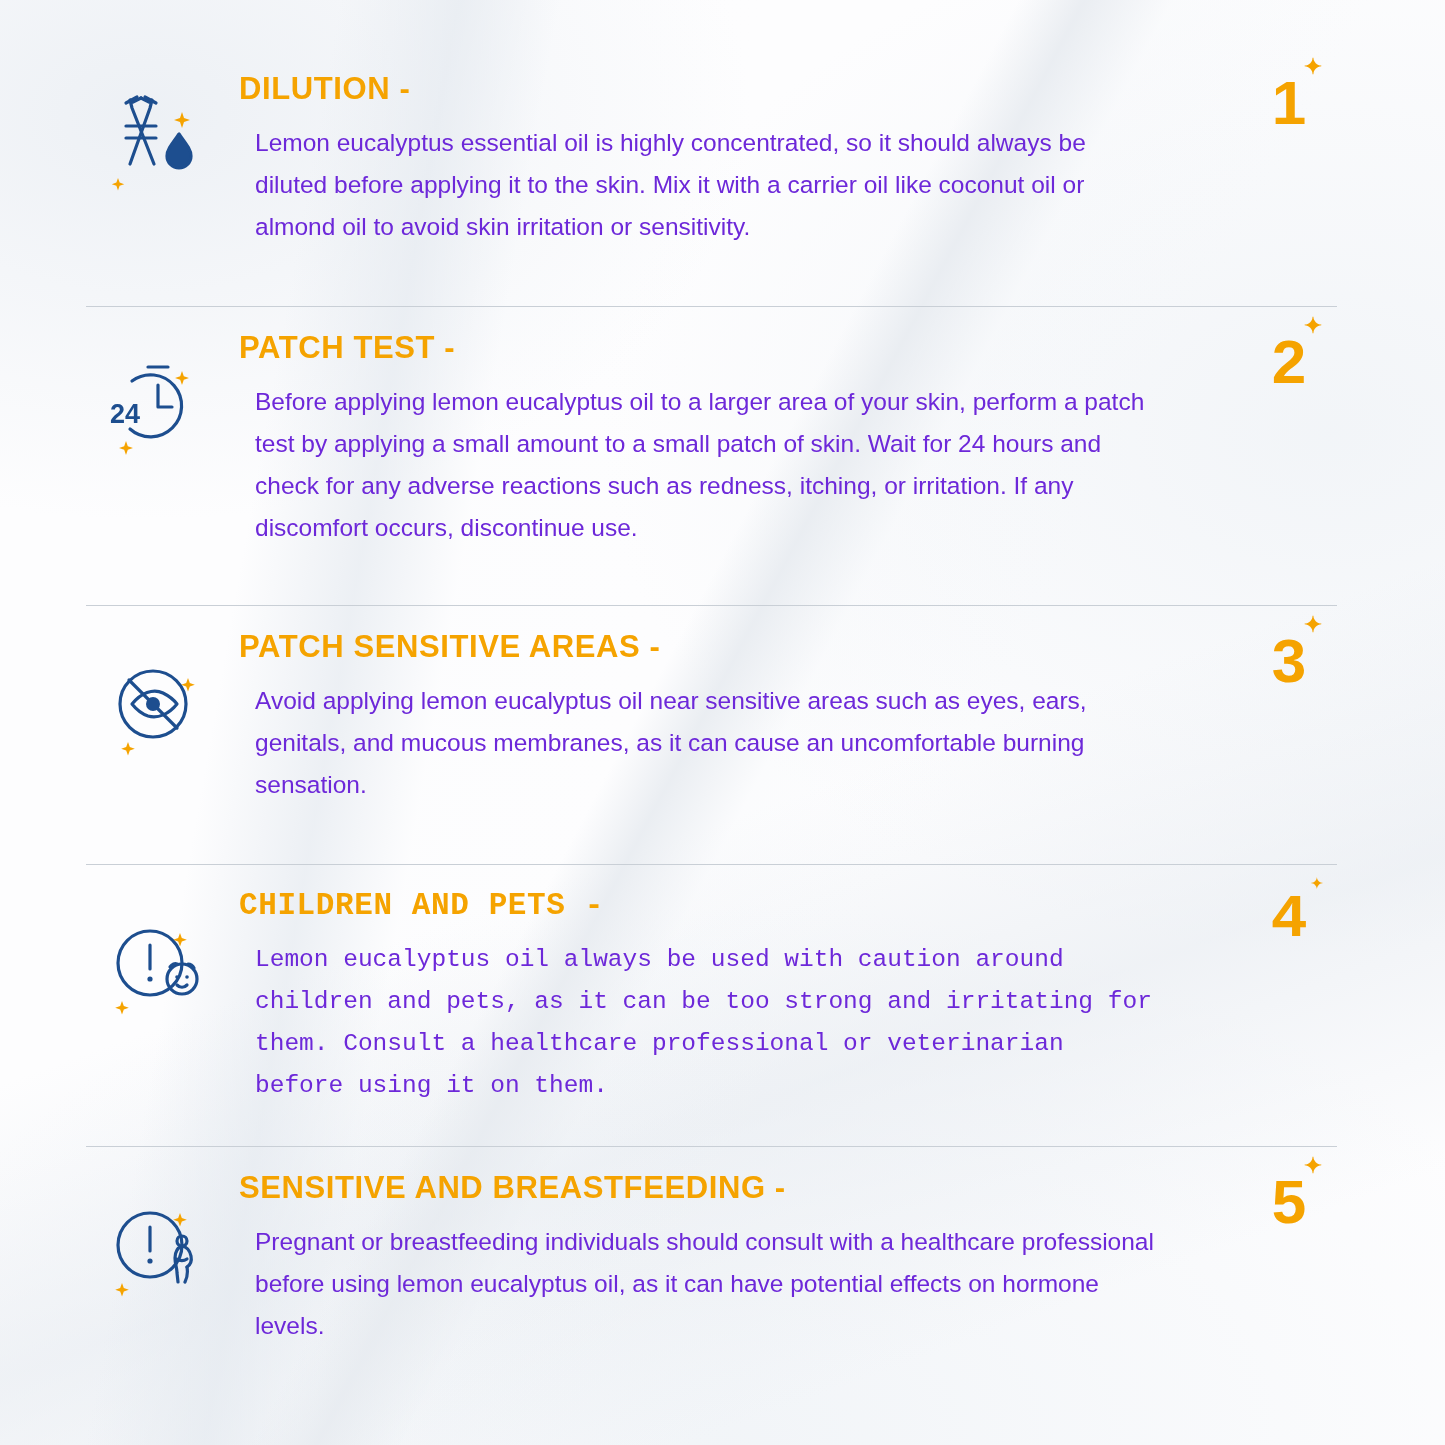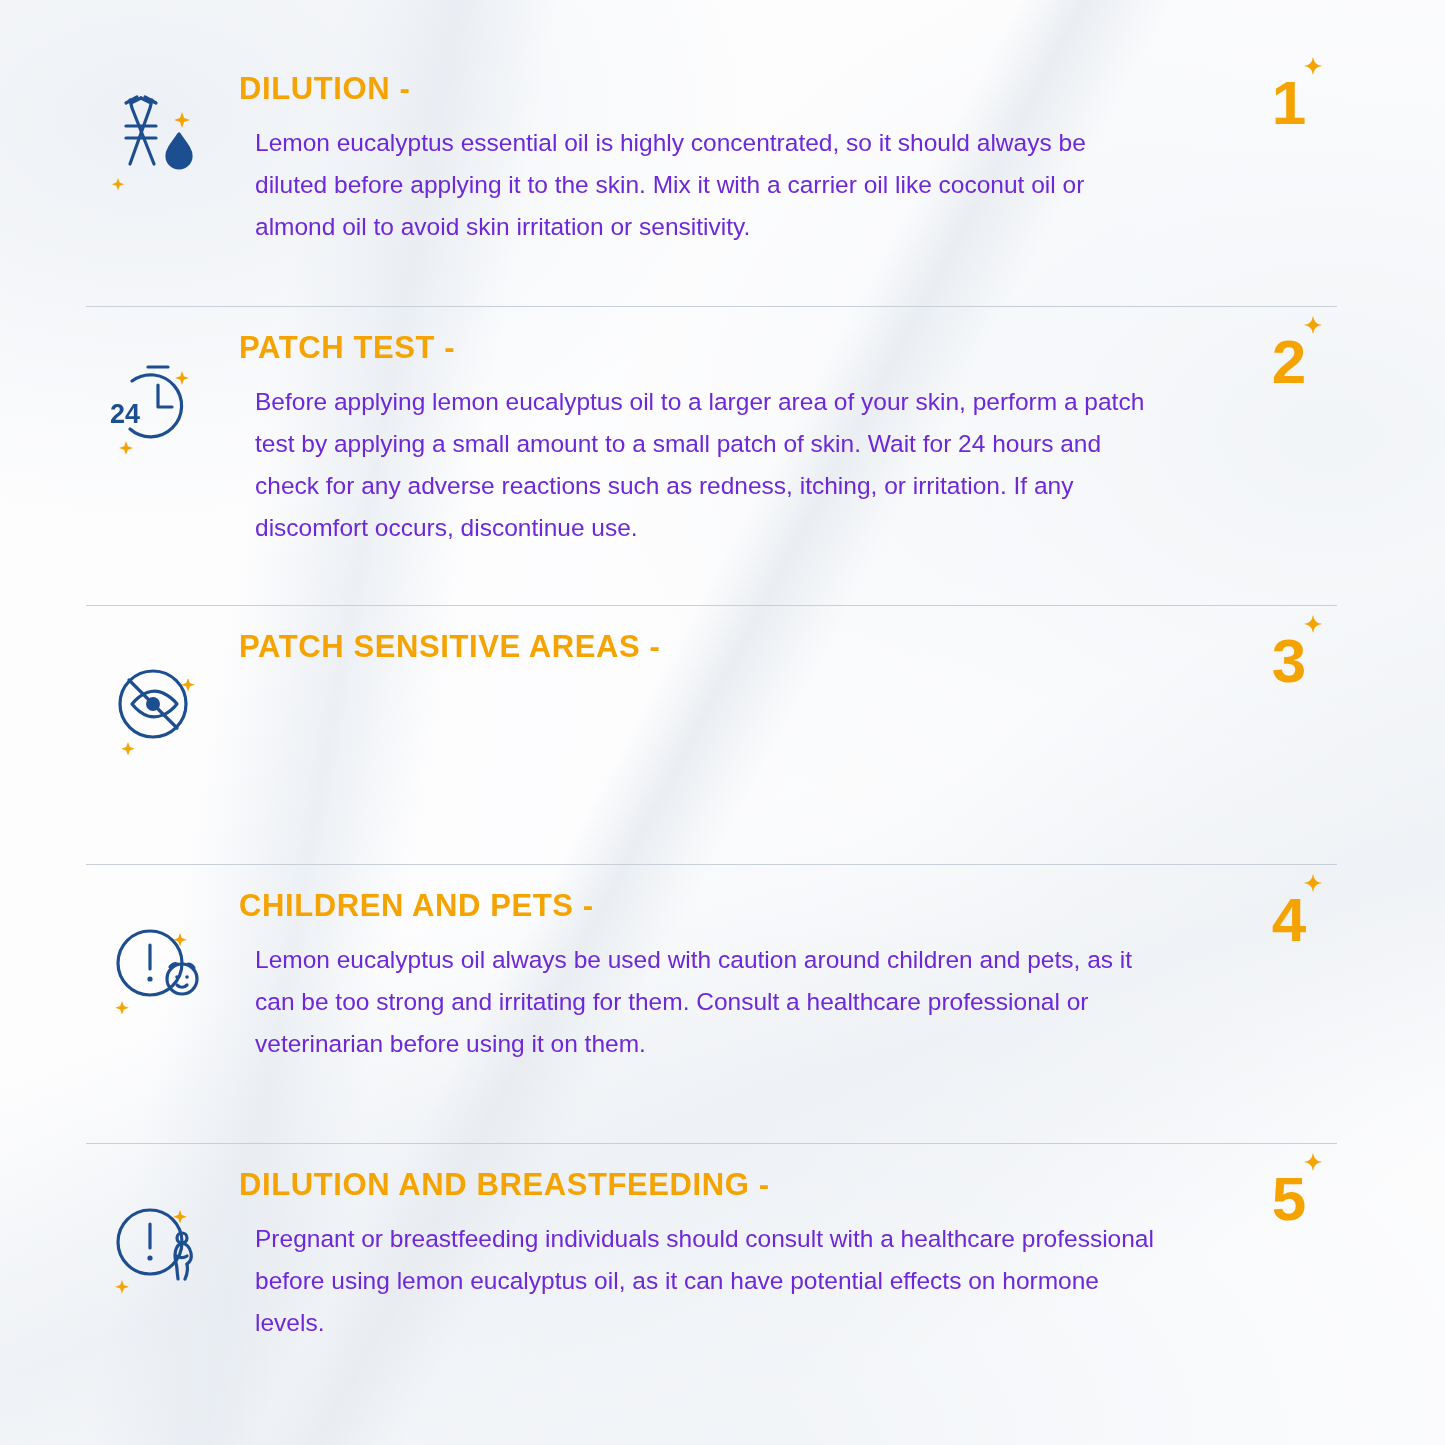--- a/index.html
+++ b/index.html
@@ -105,21 +105,21 @@
     top: -16px;
     right: -16px;
     color: #f5a300;
     font-size: 22px;
     line-height: 1;
   }
   
   .tip.t1 { min-height: 212px; }
   .tip.t2 { min-height: 252px; }
   .tip.t3 { min-height: 212px; }
-  .tip.t4 { min-height: 232px; }
+  .tip.t4 { min-height: 232px; font-family: Liberation Mono, monospace; }
   .tip.t5 { min-height: 218px; }
 </style>
 </head>
 <body>
 
 <div class="bg-texture"></div>
 
 <div class="page">
   <div class="tips">
 
@@ -197,20 +197,21 @@
             <path d="M92 34 l1.8 5 5 1.8 -5 1.8 -1.8 5 -1.8 -5 -5 -1.8 5 -1.8 z" fill="#F5A300" stroke="none"></path>
             <path d="M32 98 l1.8 5 5 1.8 -5 1.8 -1.8 5 -1.8 -5 -5 -1.8 5 -1.8 z" fill="#F5A300" stroke="none"></path>
           </svg>
         </div>
       </div>
       <div class="body-col">
         <h2 class="tip-title">
           <span>PATCH SENSITIVE AREAS</span>
           <span class="dash">-</span>
         </h2>
+        <p class="tip-text">Avoid applying lemon eucalyptus oil near sensitive areas such as eyes, ears, genitals, and mucous membranes, as it can cause an uncomfortable burning sensation.</p>
       </div>
       <div class="num-col">
         <div class="num">
           <span>3</span>
           <span class="spark">✦</span>
         </div>
       </div>
     </div>
 
     <div class="divider"></div>
@@ -262,21 +263,21 @@
             <path d="M86 61 c5 1 8 5 9 10 1 5 -1 9 -4 11"></path>
             <path d="M91 82 c1 6 0 11 -2 15"></path>
             <path d="M80 74 c4 2 8 2 11 0"></path>
             <path d="M84 28 l1.8 5 5 1.8 -5 1.8 -1.8 5 -1.8 -5 -5 -1.8 5 -1.8 z" fill="#F5A300" stroke="none"></path>
             <path d="M26 98 l1.8 5 5 1.8 -5 1.8 -1.8 5 -1.8 -5 -5 -1.8 5 -1.8 z" fill="#F5A300" stroke="none"></path>
           </svg>
         </div>
       </div>
       <div class="body-col">
         <h2 class="tip-title">
-          <span>DILUTION AND BREASTFEEDING</span>
+          <span>SENSITIVE AND BREASTFEEDING</span>
           <span class="dash">-</span>
         </h2>
         <p class="tip-text">Pregnant or breastfeeding individuals should consult with a healthcare professional before using lemon eucalyptus oil, as it can have potential effects on hormone levels.</p>
       </div>
       <div class="num-col">
         <div class="num">
           <span>5</span>
           <span class="spark">✦</span>
         </div>
       </div>

